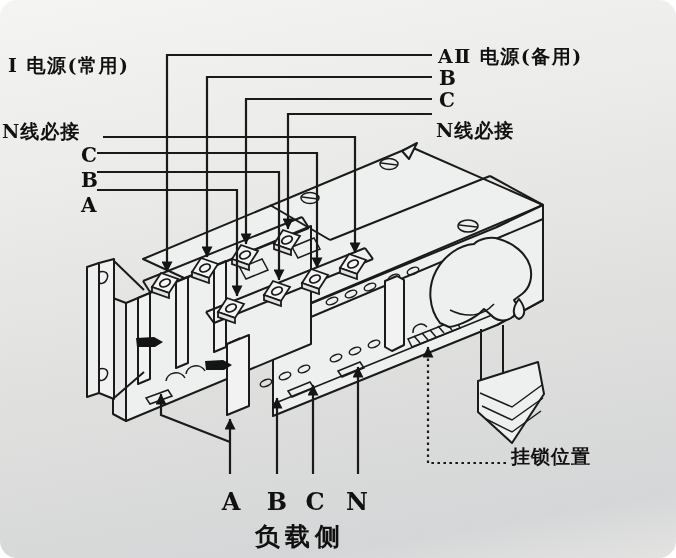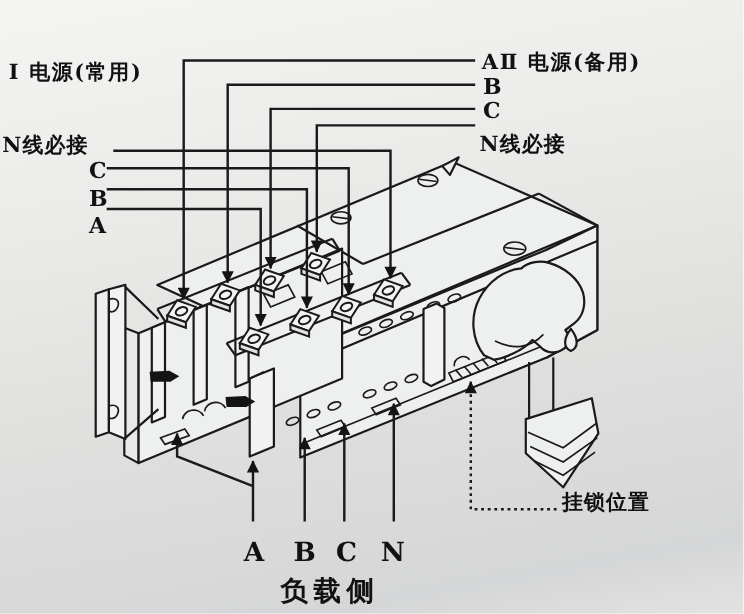--- a/index.html
+++ b/index.html
@@ -2,20 +2,21 @@
 <html><head>
 <meta charset="utf-8">
 <style>
   html,body{margin:0;padding:0;}
   .stage{
     position:relative;
     width:676px;height:558px;
     background:linear-gradient(170deg,#f4f4f3 0%,#ebebea 30%,#dfdfde 62%,#d5d6d7 90%,#e3e3e2 100%);
     overflow:hidden;
     font-family:"DejaVu Serif","Liberation Serif",serif;
+    border-radius:17px;
   }
   svg{display:block;}
   text{fill:#111;font-family:"DejaVu Serif","Liberation Serif",serif;font-weight:700;}
   .ln{fill:none;stroke:#1a1a1a;stroke-width:2.2;}             
   .dt{fill:none;stroke:#1a1a1a;stroke-width:2.2;stroke-dasharray:2.6 3.4;} 
   .ld{fill:none;stroke:#1a1a1a;stroke-width:2;}               
   .th{fill:none;stroke:#1a1a1a;stroke-width:1.5;}             
   .fc{fill:#eef0ef;stroke:#1a1a1a;stroke-width:2;stroke-linejoin:round;}   
   .f2{fill:#f1f2f1;stroke:#1a1a1a;stroke-width:2;stroke-linejoin:round;}   
   .f3{fill:#e7e8e7;stroke:#1a1a1a;stroke-width:2;stroke-linejoin:round;}   

